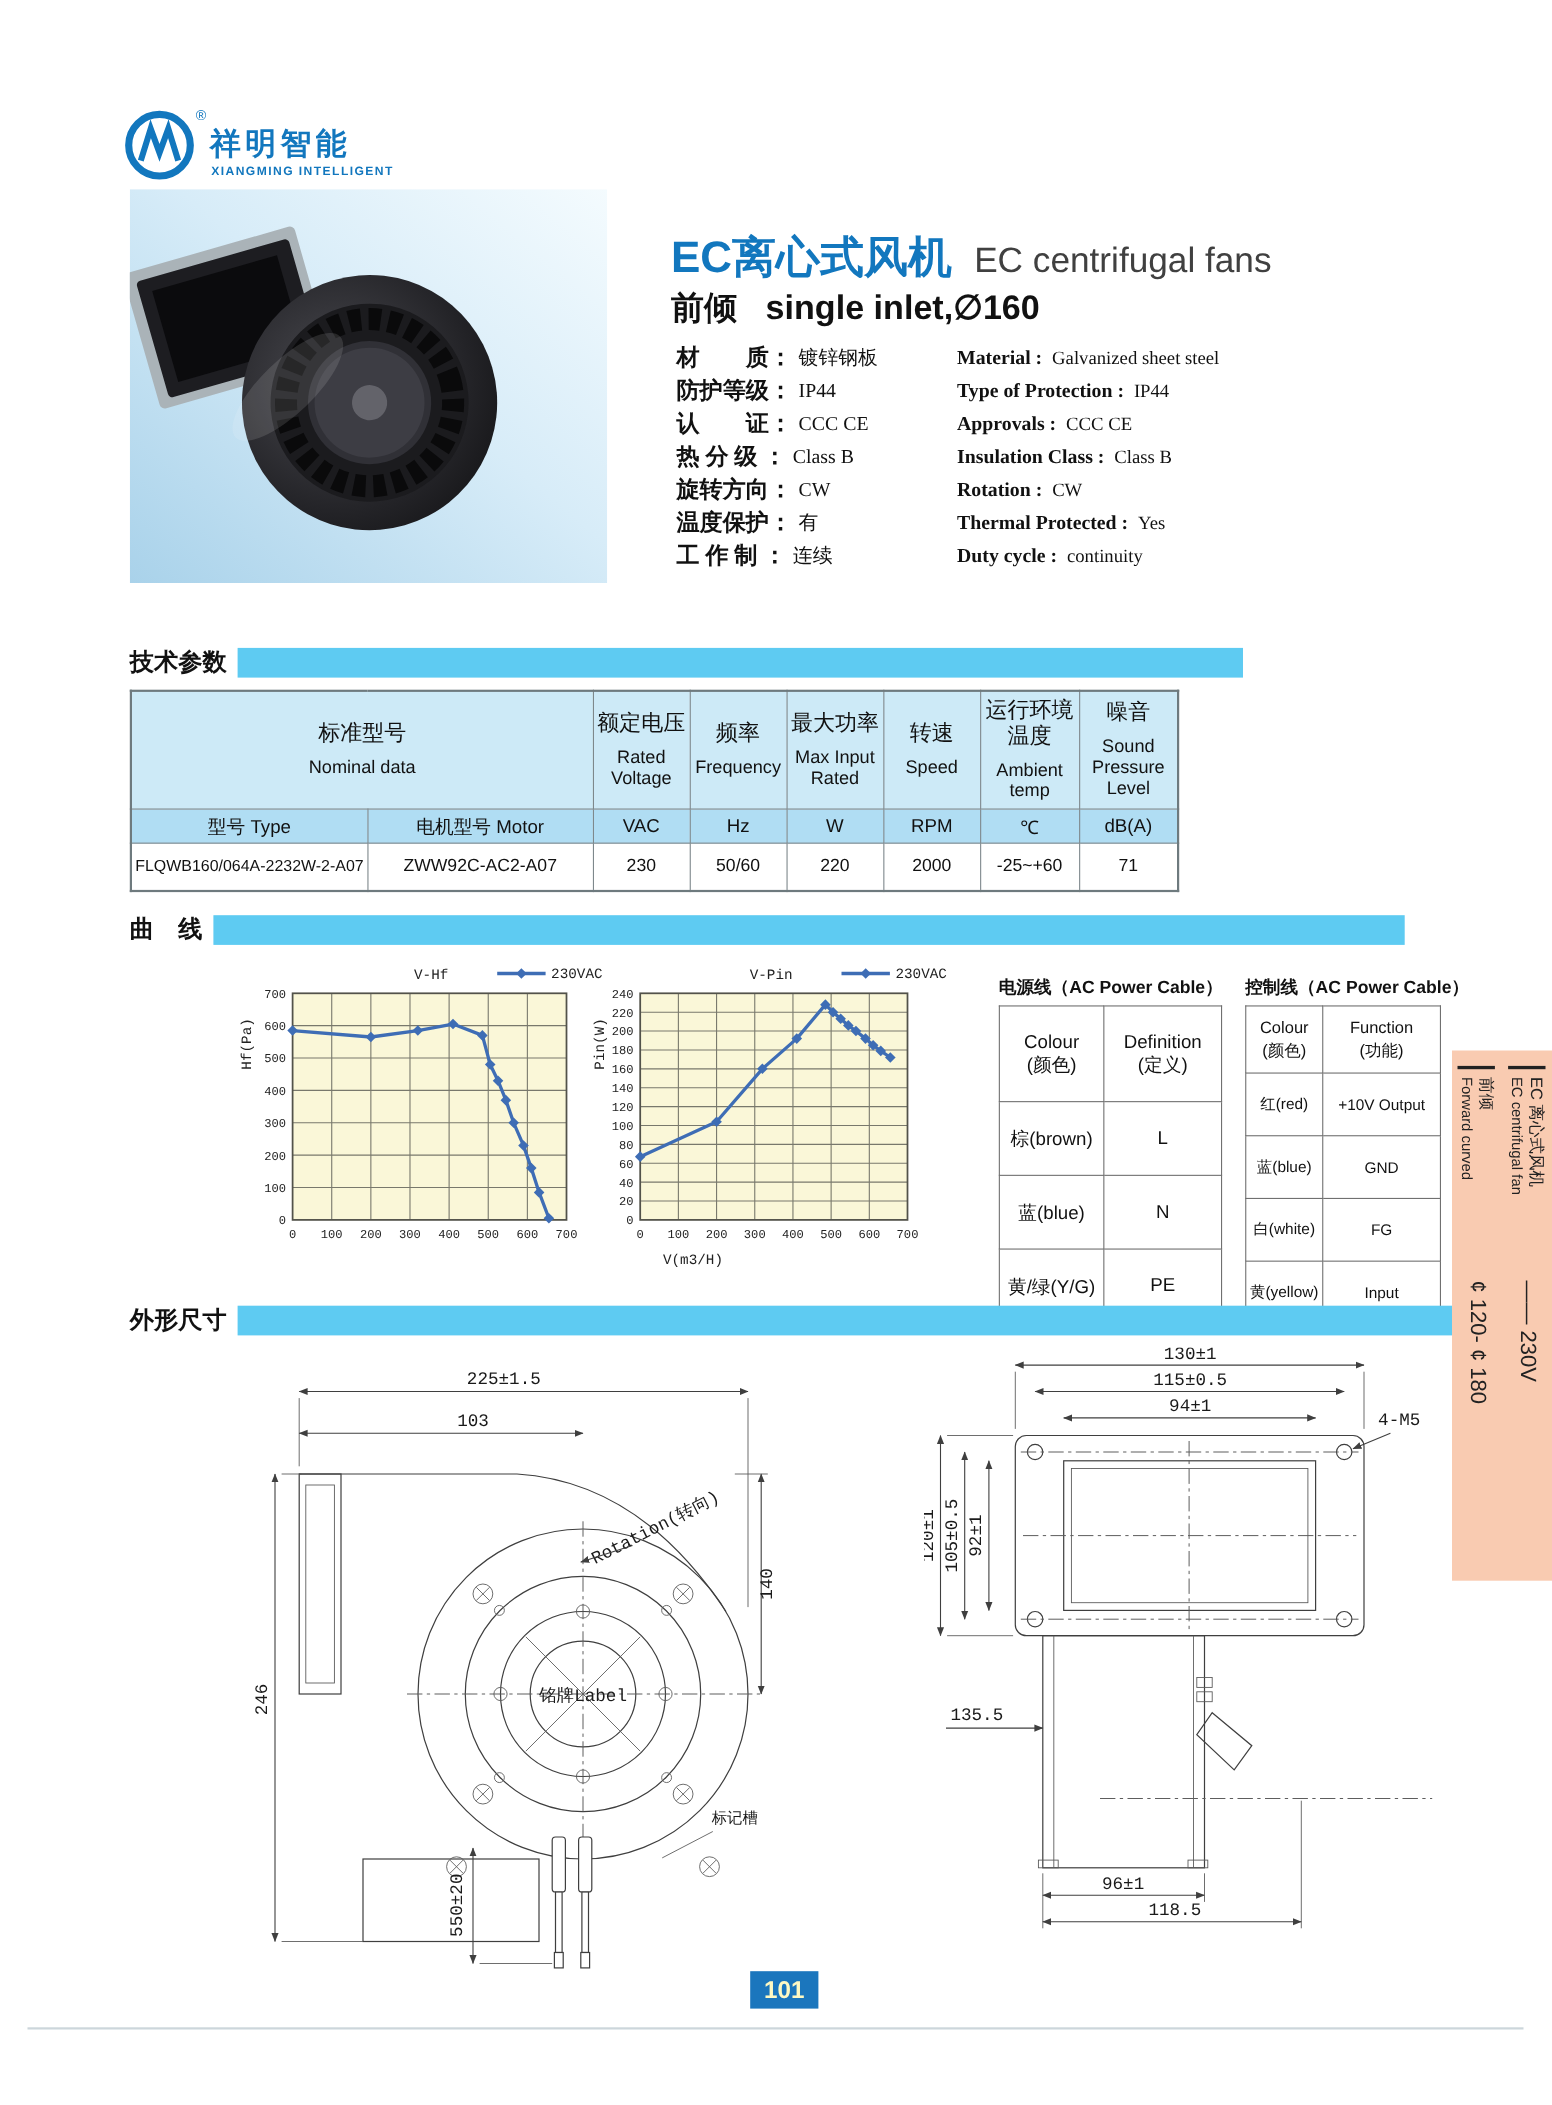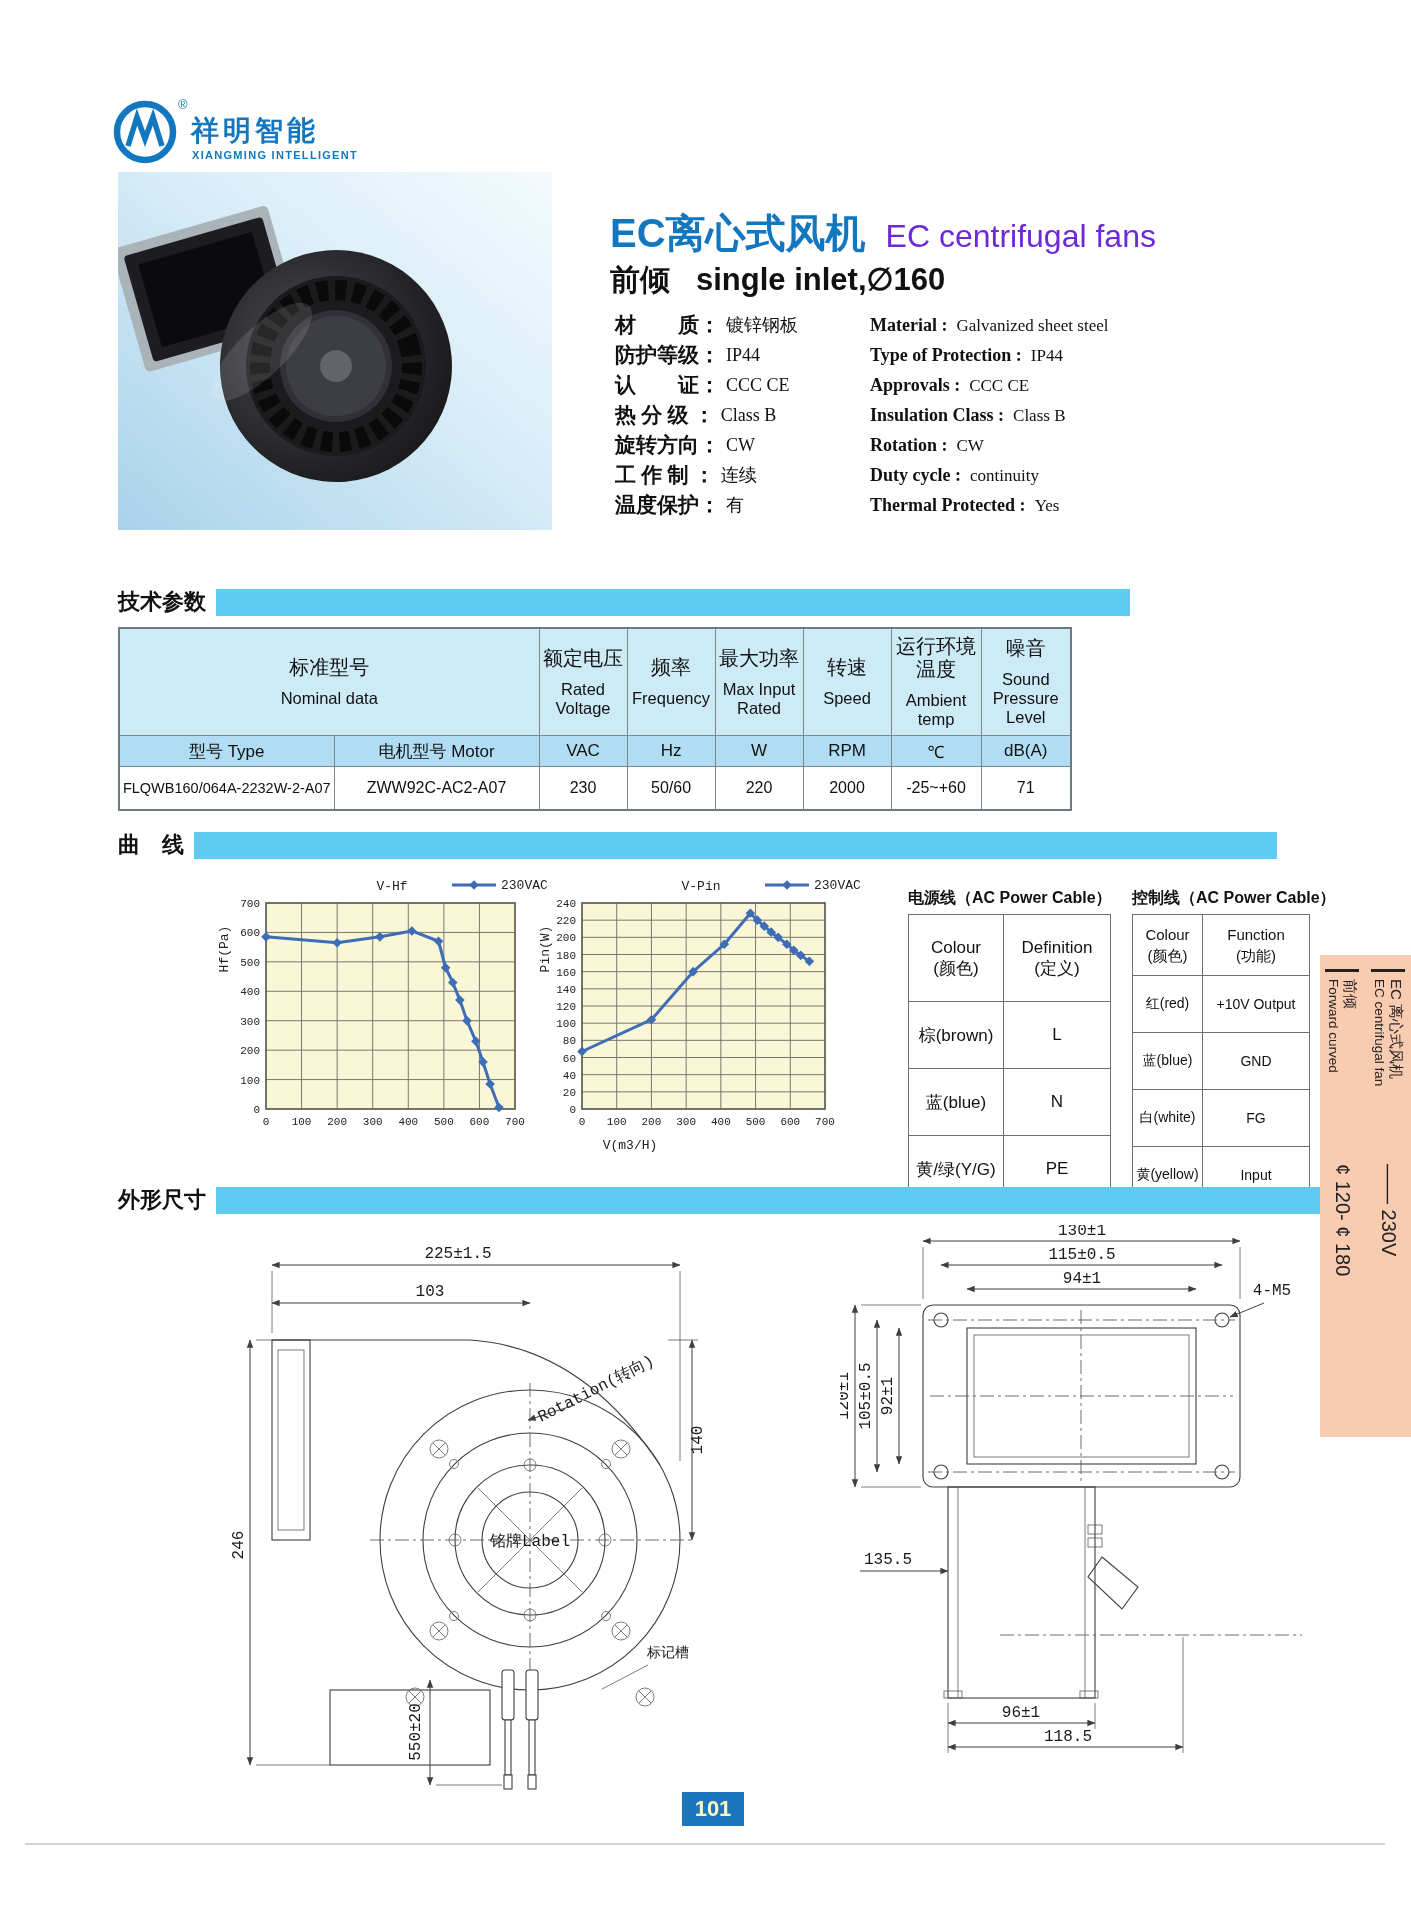--- a/index.html
+++ b/index.html
@@ -9,21 +9,21 @@
 
   
   .logo{left:112px;top:93px;}
 
   
   .photo{left:118px;top:172px;}
 
   
   .title-row{left:610px;top:206px;display:flex;align-items:baseline;gap:20px;white-space:nowrap;}
   .title-cn{font-size:40px;font-weight:bold;color:#1277be;}
-  .title-en{font-size:32px;color:#6d28d9;}
+  .title-en{font-size:32px;color:#404040;}
   .subtitle-row{left:610px;top:260px;display:flex;align-items:baseline;gap:26px;white-space:nowrap;}
   .subtitle-cn{font-size:30px;font-weight:bold;}
   .subtitle-en{font-size:31px;font-weight:bold;}
 
   
   .specs{left:615px;top:310px;width:720px;}
   .spec-row{position:relative;height:30px;display:flex;align-items:center;font-family:Liberation Serif, serif;}
   .cn-label{font-size:21px;font-weight:bold;white-space:pre;}
   .cn-value{font-size:18px;margin-left:6px;white-space:pre;}
   .spec-en{position:absolute;left:255px;display:flex;gap:9px;align-items:baseline;white-space:nowrap;}
@@ -181,33 +181,33 @@
     </div>
     <div class="spec-row">
       <span class="cn-label">旋转方向：</span>
         <span class="cn-value">CW</span>
       <span class="spec-en">
           <span class="en-label">Rotation :</span>
           <span class="en-value">CW</span>
         </span>
     </div>
     <div class="spec-row">
+      <span class="cn-label">温度保护：</span>
+        <span class="cn-value">有</span>
+      <span class="spec-en">
+          <span class="en-label">Thermal Protected :</span>
+          <span class="en-value">Yes</span>
+        </span>
+    </div>
+    <div class="spec-row">
       <span class="cn-label">工 作 制 ：</span>
         <span class="cn-value">连续</span>
       <span class="spec-en">
           <span class="en-label">Duty cycle :</span>
           <span class="en-value">continuity</span>
-        </span>
-    </div>
-    <div class="spec-row">
-      <span class="cn-label">温度保护：</span>
-        <span class="cn-value">有</span>
-      <span class="spec-en">
-          <span class="en-label">Thermal Protected :</span>
-          <span class="en-value">Yes</span>
         </span>
     </div>
   </div>
 
   <div class="abs sec sec-tech">
     <span class="sec-title">技术参数</span>
     <span class="sec-bar"></span>
   </div>
 
   <div class="abs tech-wrap">

